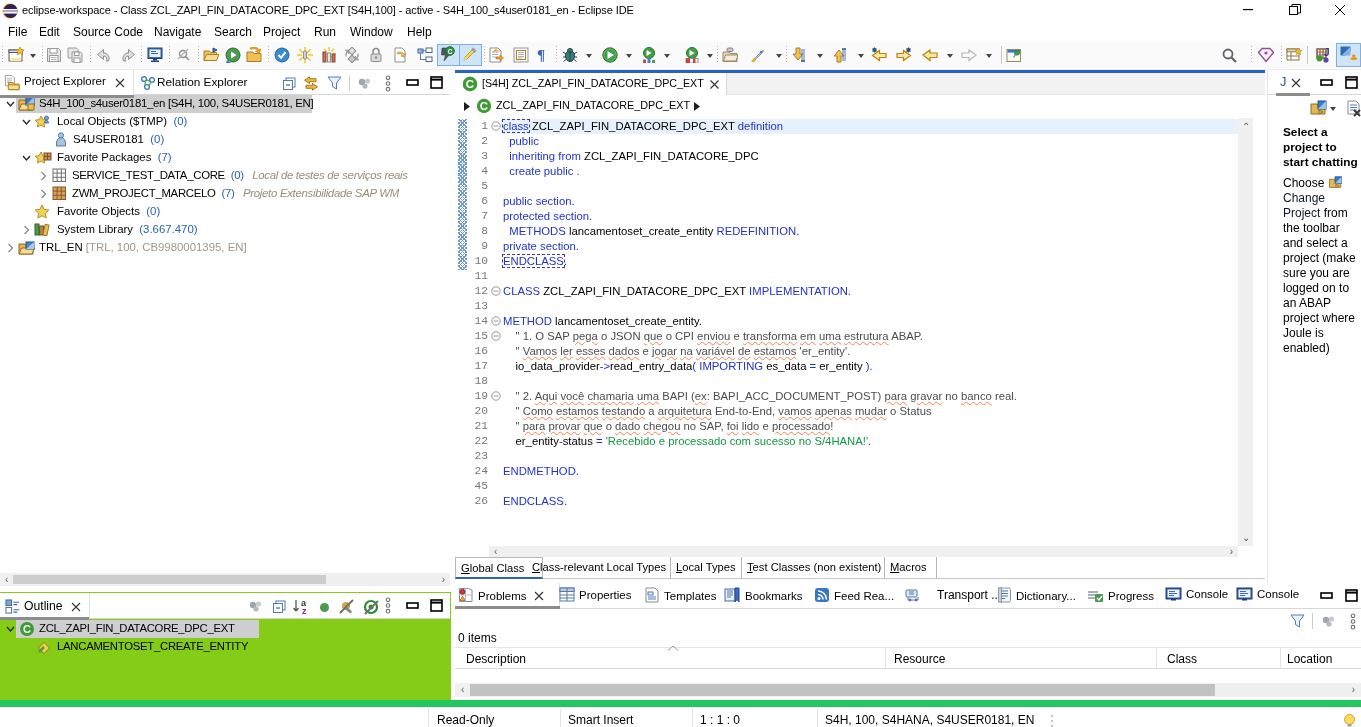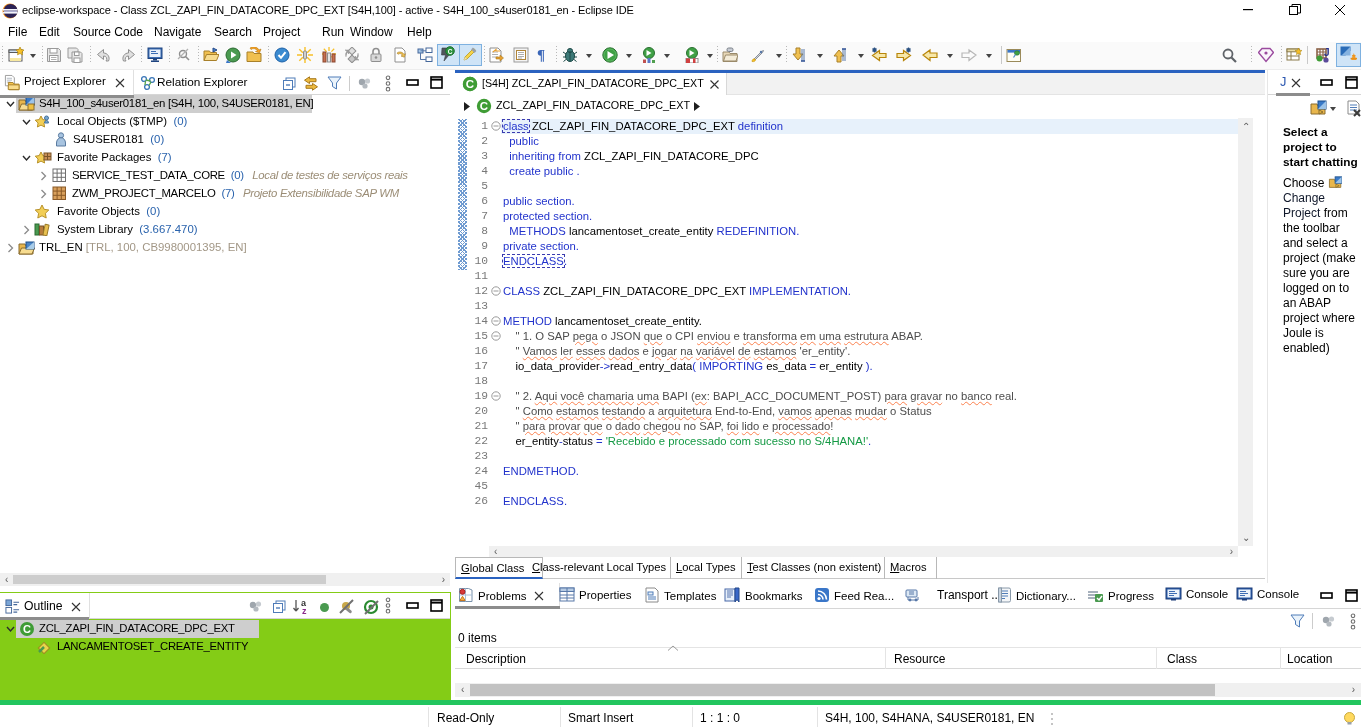--- a/index.html
+++ b/index.html
@@ -44,21 +44,21 @@
 .sb-thumb { position:absolute; background:#cdcdcd; }
 .sb-arrow { position:absolute; color:#5a5a5a; font-size:10px; line-height:10px; }
 
 #gc-tabs { left:455px; top:557px; width:810px; height:22px; background:#fff; border-bottom:1px solid #c8c8c8; font-size:12px; }
 .gctab { position:absolute; top:0; height:22px; line-height:21px; padding:0 0 0 5px; border-right:1px solid #b8b8b8; font-size:11.2px; white-space:nowrap; overflow:hidden; }
 
 #pr-panel { left:455px; top:583px; width:906px; height:117px; background:#fff; }
 
 #jl-panel { left:1267px; top:70px; width:94px; height:513px; background:#fff; border-left:1px solid #e6e6e6; }
 
-#statusbar { left:0; top:700px; width:1361px; height:27px; background:#fff; border-top:5px solid #22c55e; font-size:12px; }
+#statusbar { left:0; top:700px; width:1361px; height:27px; background:#fff; border-top:7px solid #22c55e; font-size:12px; }
 #statusbar span { position:absolute; top:6px; }
 .vsep { position:absolute; top:2px; width:1px; height:23px; background:#e3e3e3; }
 </style>
 </head>
 <body>
 
 <div class="abs" id="titlebar">
   <svg class="abs" style="left:2px;top:3px" width="16" height="16" viewBox="0 0 16 16">
     <circle cx="8" cy="8" r="7.5" fill="#f7941e"></circle>
     <circle cx="8.6" cy="8" r="7" fill="#2c2255"></circle>
@@ -79,21 +79,21 @@
     </svg>
 </div>
 
 <div class="abs" id="menubar">
   <span style="left:8px">File</span>
   <span style="left:39px">Edit</span>
   <span style="left:73px">Source Code</span>
   <span style="left:154px">Navigate</span>
   <span style="left:214px">Search</span>
   <span style="left:263px">Project</span>
-  <span style="left:322px">Run</span>
+  <span style="left:314px">Run</span>
   <span style="left:350px">Window</span>
   <span style="left:407px">Help</span>
 </div>
 
 <div class="abs" id="toolbar">
     <div class="tsep" style="left:2px"></div>
     <svg class="abs" style="left:8px;top:5px" width="16" height="16" viewBox="0 0 16 16">
       <rect x="1" y="3" width="13" height="11" fill="#fff" stroke="#5a5a5a"></rect>
       <rect x="1" y="3" width="13" height="2.5" fill="#cfe0f0" stroke="#5a5a5a"></rect>
       <path d="M12 0 l1.2 2.6 2.8.4 -2 2 .5 2.8 -2.5-1.3 -2.5 1.3 .5-2.8 -2-2 2.8-.4 z" fill="#f7c028" stroke="#b08a18" stroke-width="0.7"></path>

